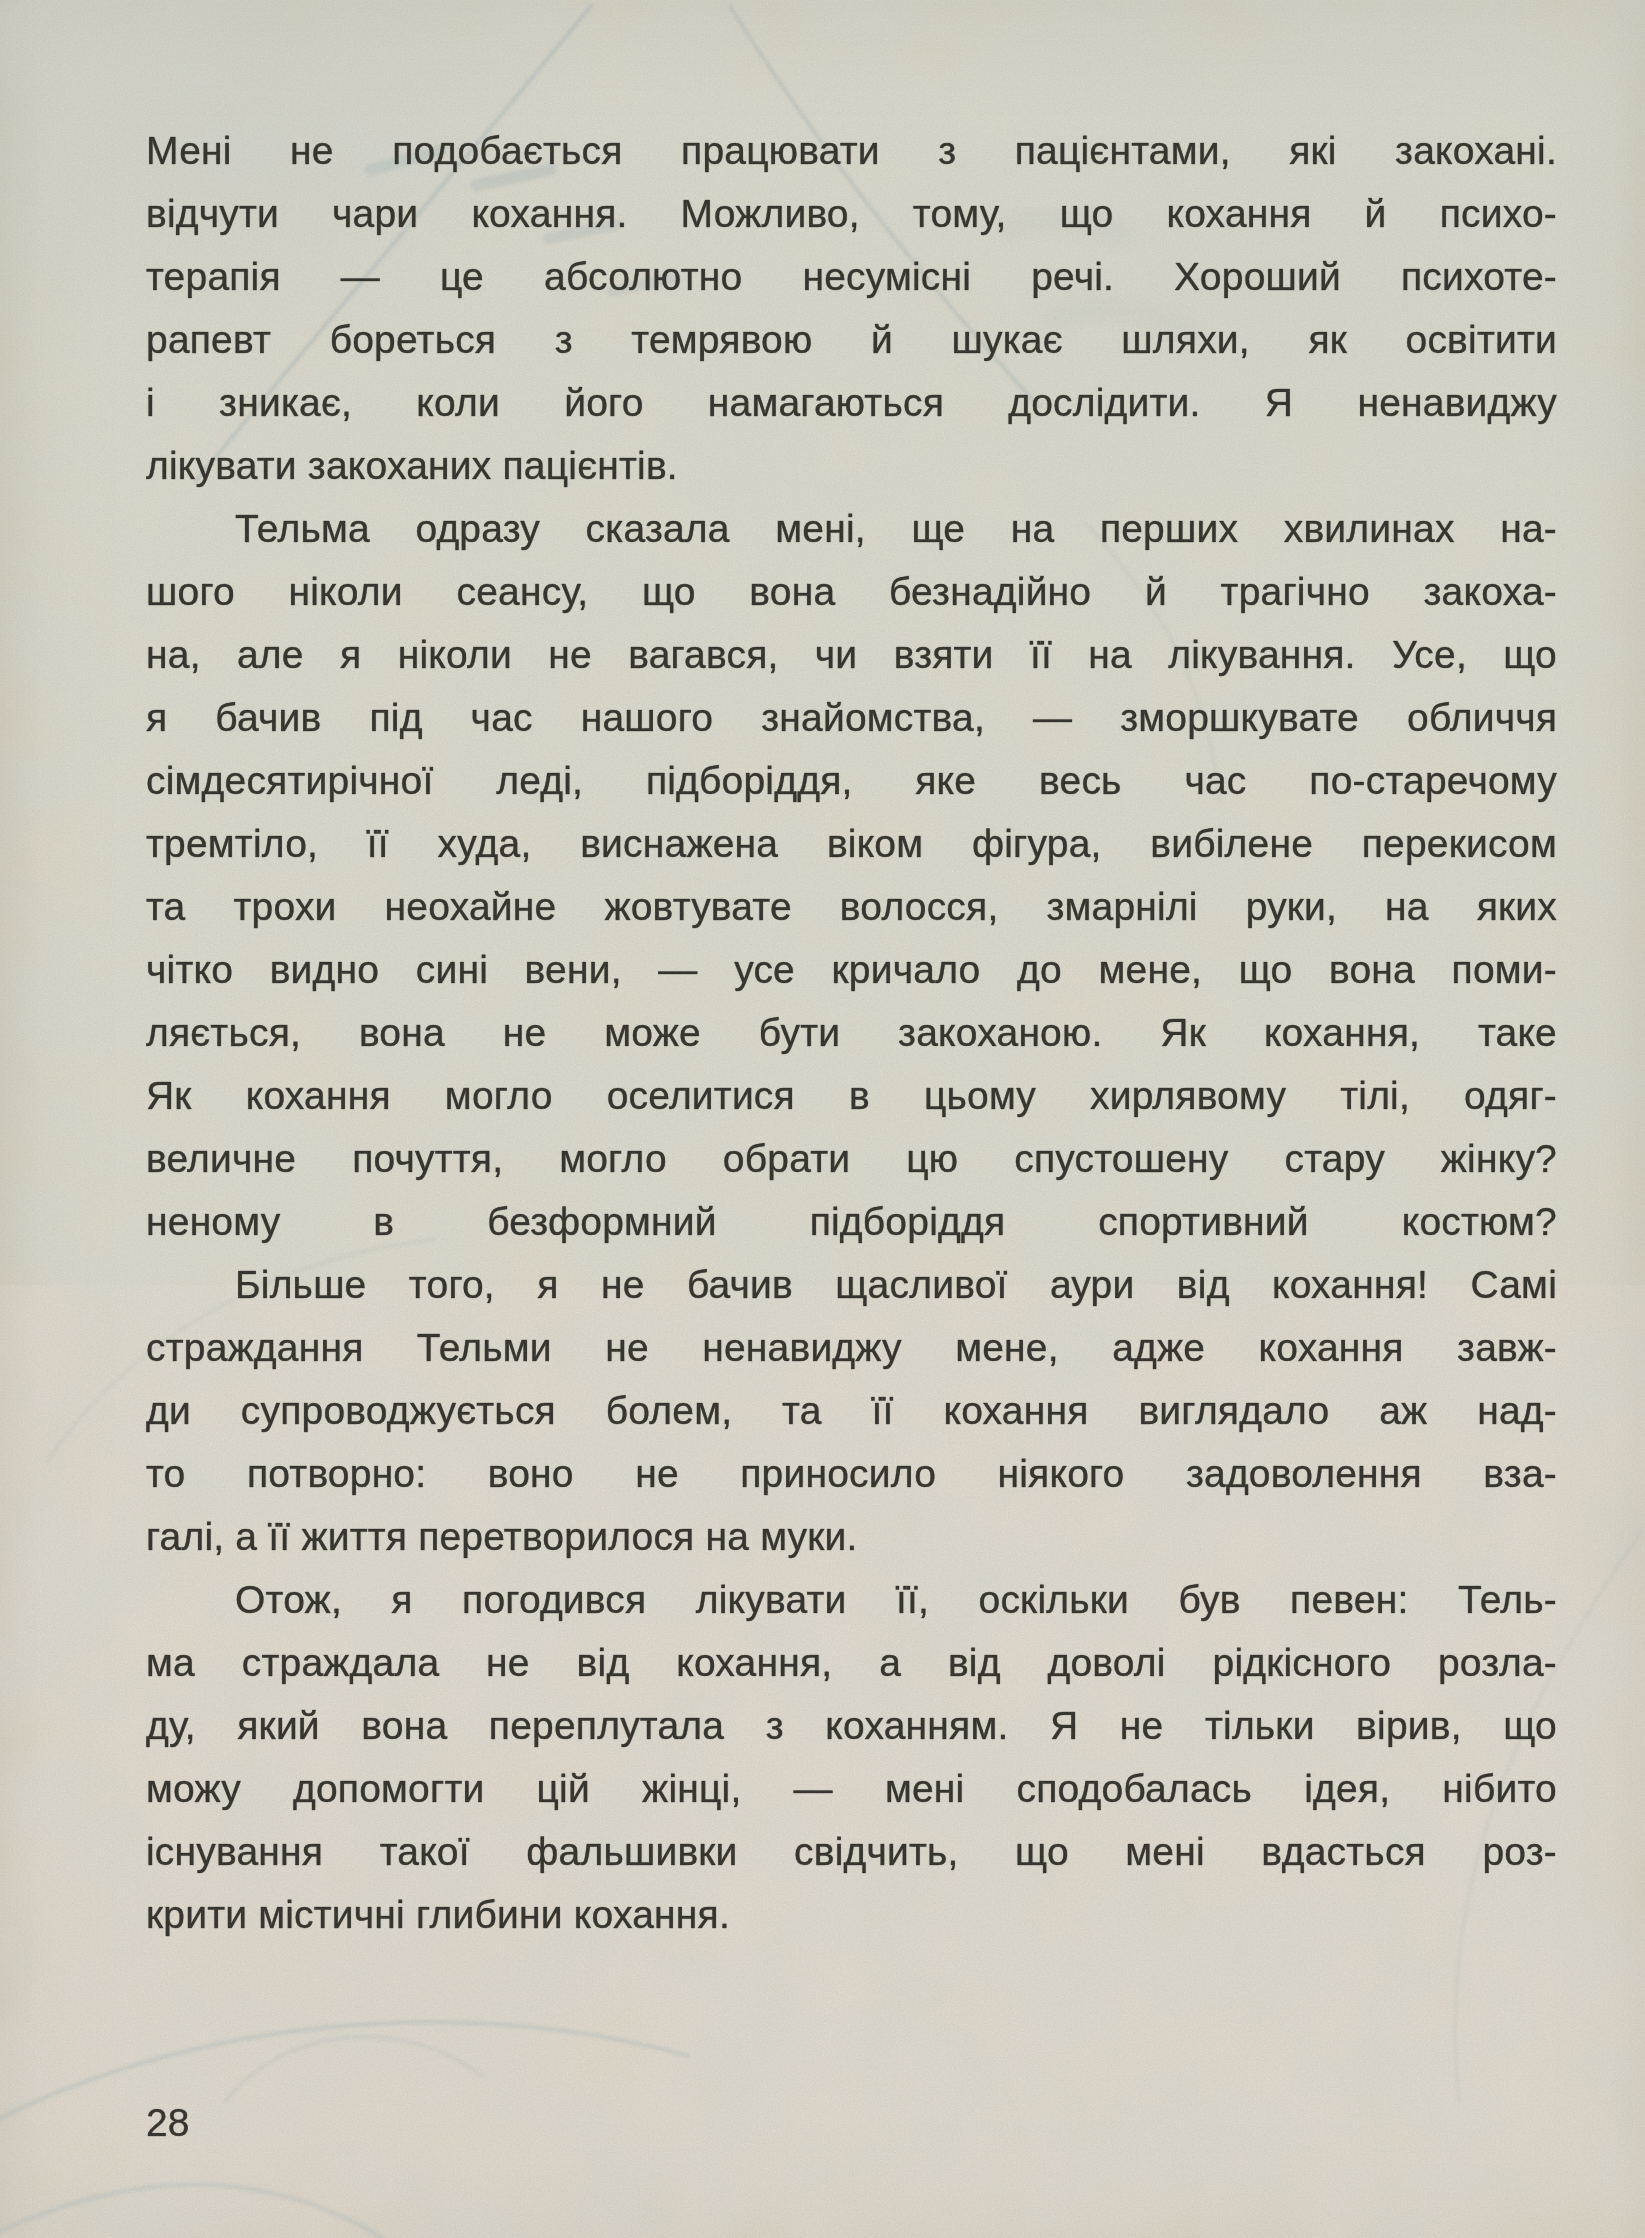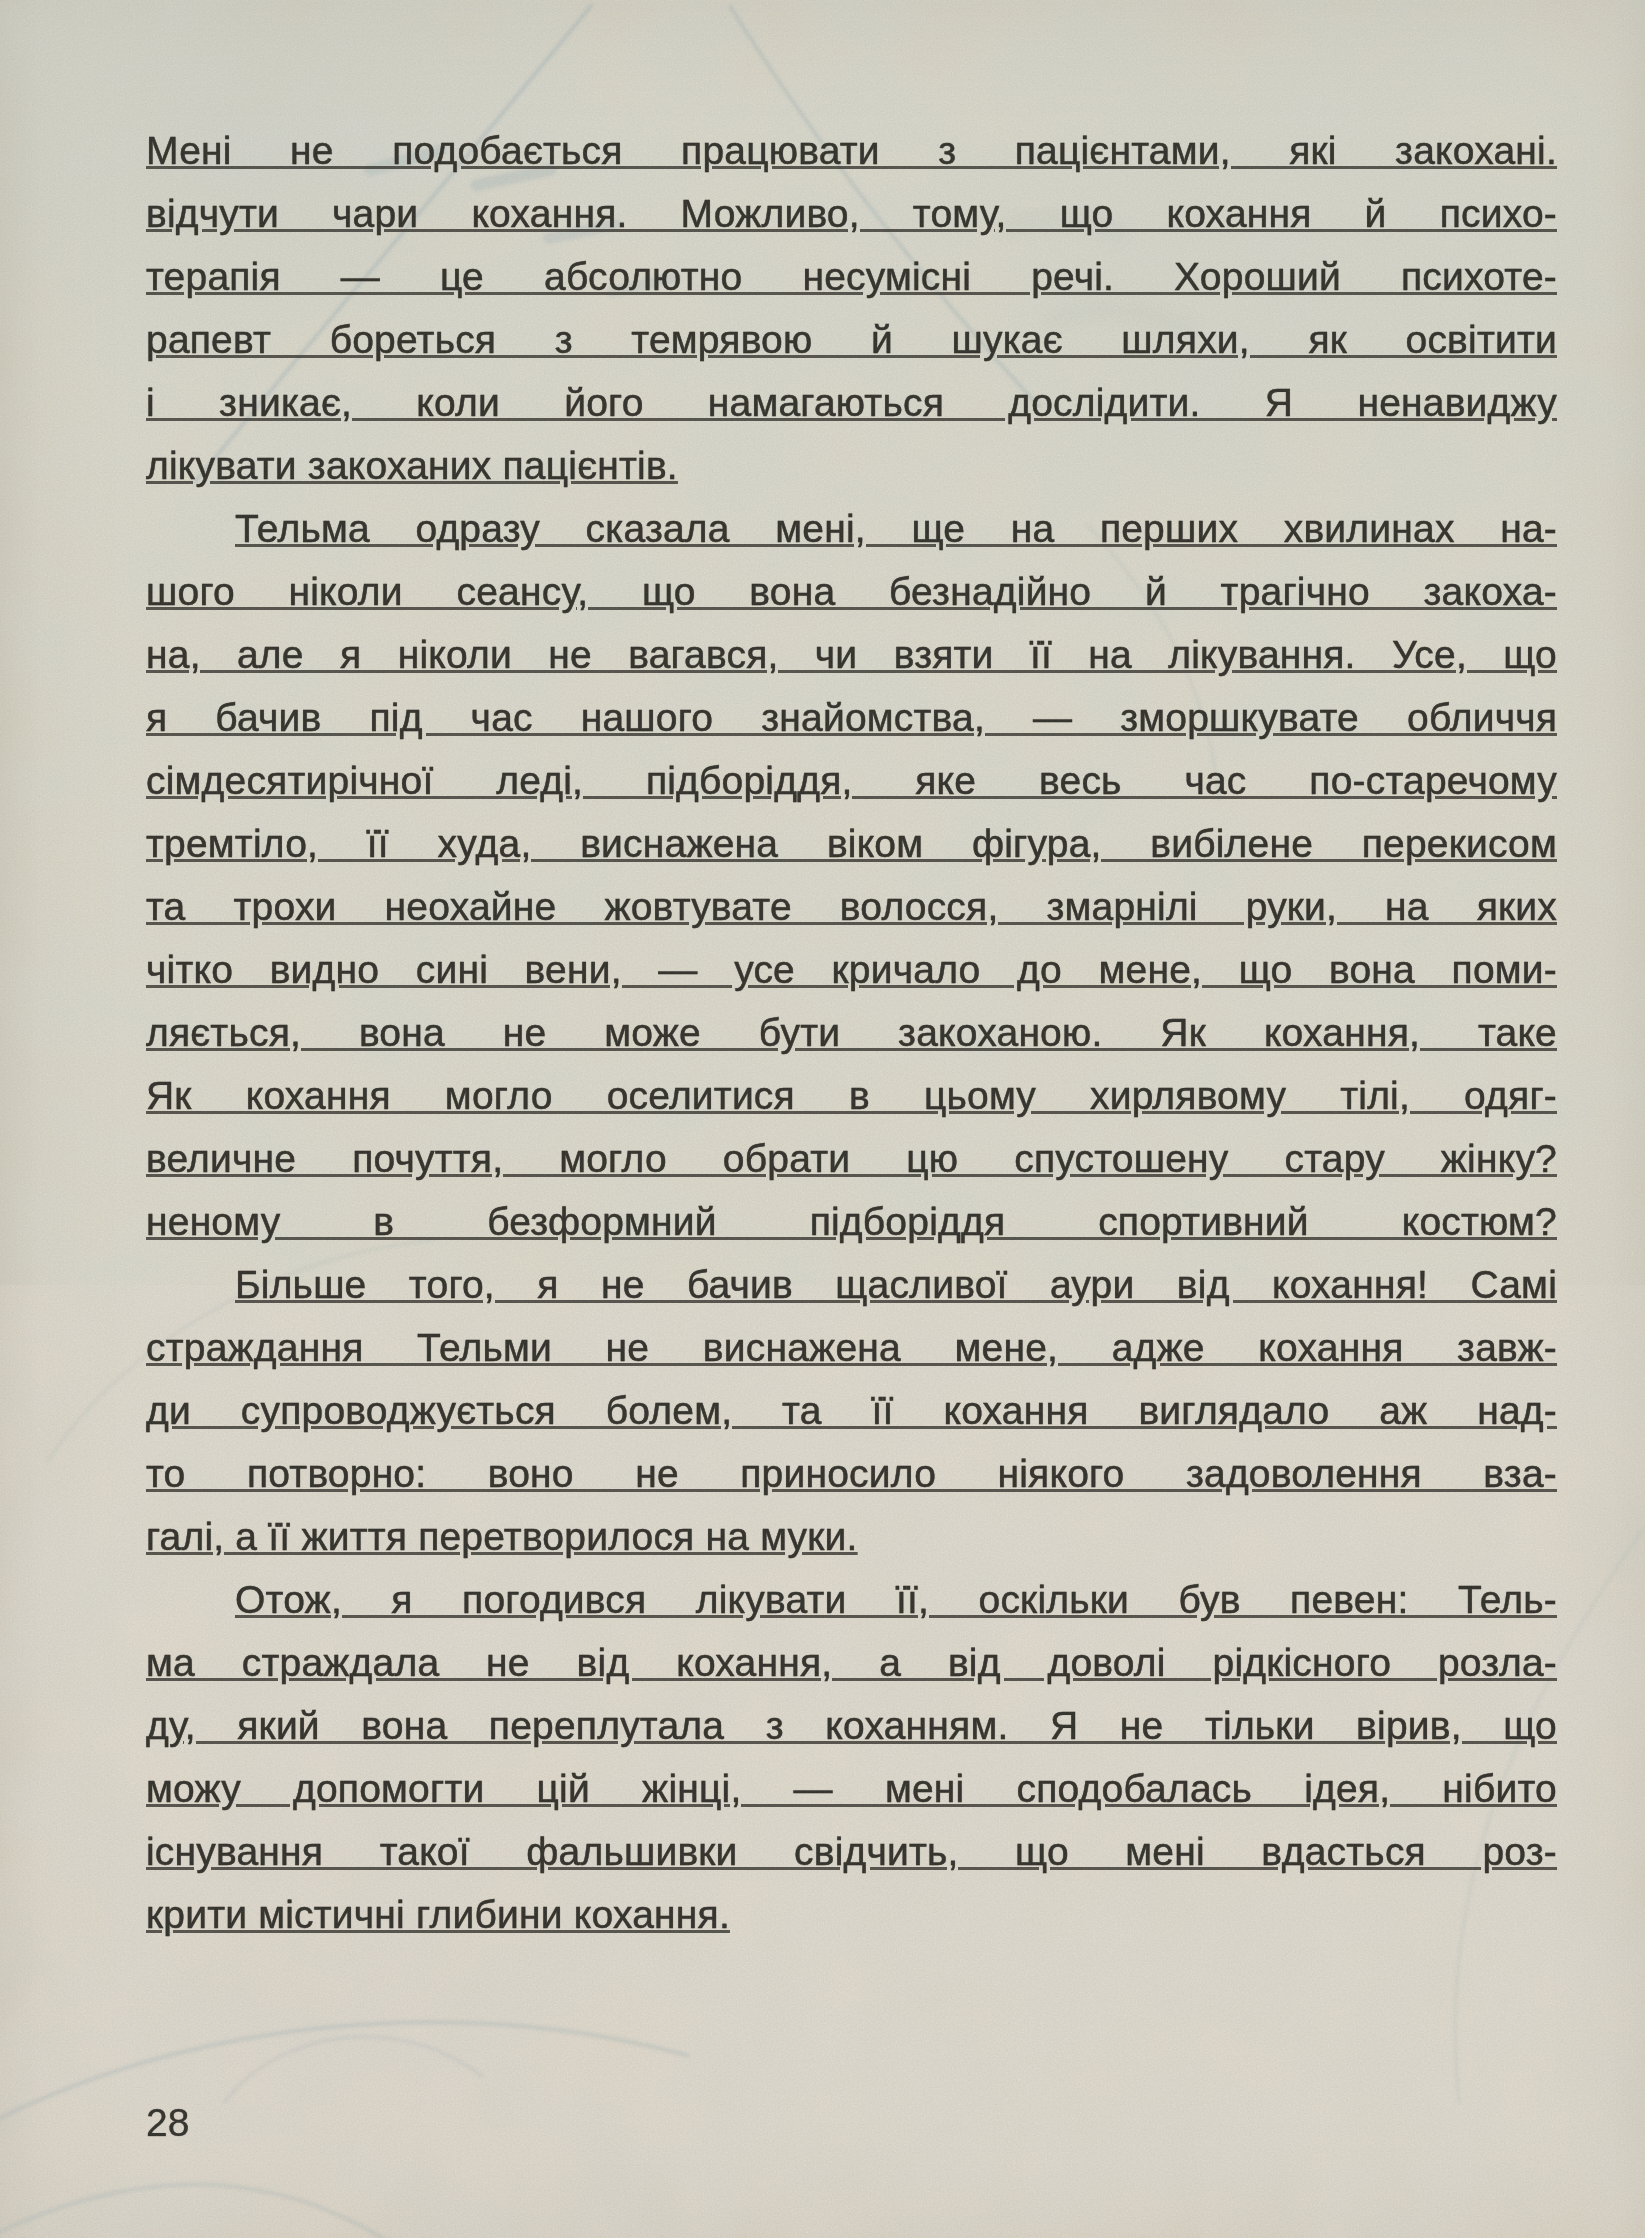--- a/index.html
+++ b/index.html
@@ -27,21 +27,21 @@
   }
   .fx{position:absolute;inset:0;width:100%;height:100%;pointer-events:none;}
   .text-block{
     position:absolute;left:146px;top:119px;width:1411px;
     font-size:39px;line-height:63px;
     color:#2b2a25;
     letter-spacing:0.2px;
     -webkit-text-stroke:0.4px rgba(43,42,37,0.55);
     text-shadow:0 0 1px rgba(43,42,37,0.55);
   }
-  .line{text-align:justify;text-align-last:justify;text-decoration:underline;}
+  .line{text-align:justify;text-align-last:justify;}
   .line.short{text-align:right;text-align-last:left;}
   .line.indent{padding-left:89px;}
   .page-number{
     position:absolute;left:146px;top:2091px;width:1411px;
     font-size:39px;line-height:63px;text-align:left;
     color:#2b2a25;
     -webkit-text-stroke:0.4px rgba(43,42,37,0.5);
     text-shadow:0 0 1px rgba(43,42,37,0.5);
   }
 </style>
@@ -105,21 +105,21 @@
       <div class="line">я бачив під час нашого знайомства, — зморшкувате обличчя</div>
       <div class="line">сімдесятирічної леді, підборіддя, яке весь час по-старечому</div>
       <div class="line">тремтіло, її худа, виснажена віком фігура, вибілене перекисом</div>
       <div class="line">та трохи неохайне жовтувате волосся, змарнілі руки, на яких</div>
       <div class="line">чітко видно сині вени, — усе кричало до мене, що вона поми-</div>
       <div class="line">ляється, вона не може бути закоханою. Як кохання, таке</div>
       <div class="line">Як кохання могло оселитися в цьому хирлявому тілі, одяг-</div>
       <div class="line">величне почуття, могло обрати цю спустошену стару жінку?</div>
       <div class="line">неному в безформний підборіддя спортивний костюм?</div>
       <div class="line indent">Більше того, я не бачив щасливої аури від кохання! Самі</div>
-      <div class="line">страждання Тельми не виснажена мене, адже кохання завж-</div>
+      <div class="line">страждання Тельми не ненавиджу мене, адже кохання завж-</div>
       <div class="line">ди супроводжується болем, та її кохання виглядало аж над-</div>
       <div class="line">то потворно: воно не приносило ніякого задоволення вза-</div>
       <div class="line short">галі, а її життя перетворилося на муки.</div>
       <div class="line indent">Отож, я погодився лікувати її, оскільки був певен: Тель-</div>
       <div class="line">ма страждала не від кохання, а від доволі рідкісного розла-</div>
       <div class="line">ду, який вона переплутала з коханням. Я не тільки вірив, що</div>
       <div class="line">можу допомогти цій жінці, — мені сподобалась ідея, нібито</div>
       <div class="line">існування такої фальшивки свідчить, що мені вдасться роз-</div>
       <div class="line short">крити містичні глибини кохання.</div>
     </div>

